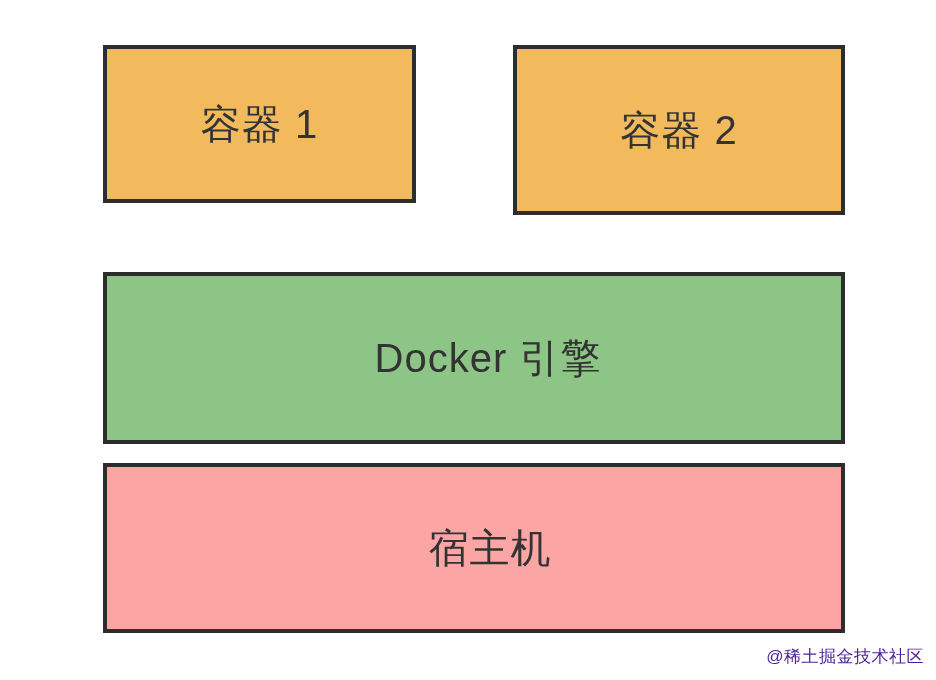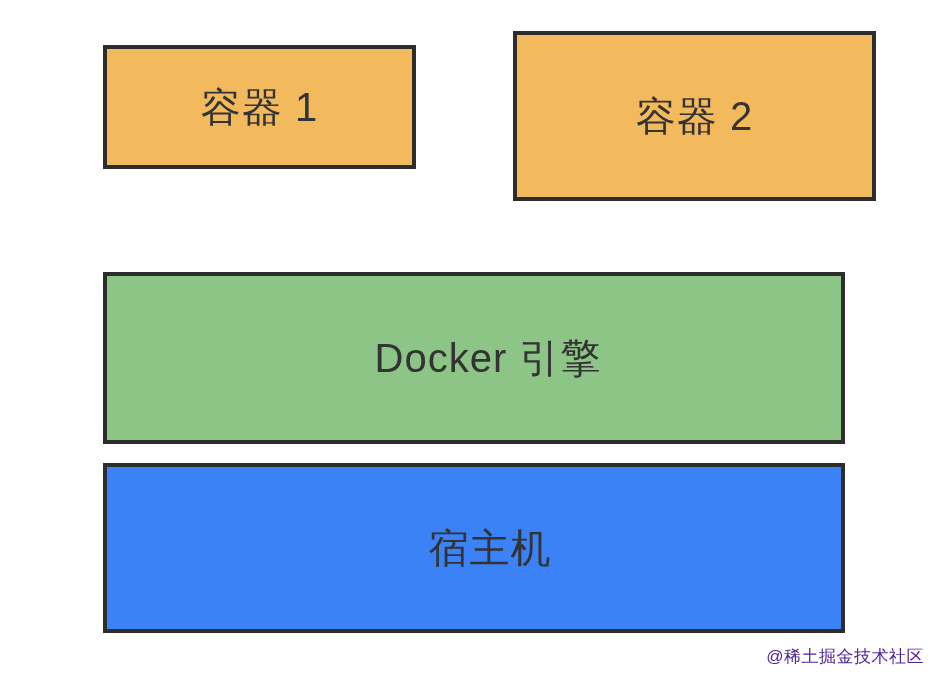--- a/index.html
+++ b/index.html
@@ -20,22 +20,22 @@
     box-sizing: border-box;
     border: 4px solid #2d2d2d;
     display: flex;
     align-items: center;
     justify-content: center;
     font-size: 40px;
     font-weight: 500;
     color: #333333;
     letter-spacing: 1px;
   }
-  .box-container-1 { left: 103px; top: 45px;  width: 313px; height: 124px; }
-  .box-container-2 { left: 513px; top: 31px;  width: 363px; height: 170px; }
+  .box-container-1 { left: 103px; top: 45px;  width: 313px; height: 158px; }
+  .box-container-2 { left: 513px; top: 45px;  width: 332px; height: 170px; }
   .box-engine      { left: 103px; top: 272px; width: 742px; height: 172px; padding-left: 28px; }
   .box-host        { left: 103px; top: 463px; width: 742px; height: 170px; }
   .watermark {
     position: absolute;
     right: 12px;
     bottom: 12px;
     font-size: 17px;
     font-weight: 400;
     color: #4c1d95;
     letter-spacing: 0.5px;
@@ -51,19 +51,19 @@
   </div>
 
   <div class="box box-container-2" style="background-color: rgb(242, 185, 93);">
     <span>容器 2</span>
   </div>
 
   <div class="box box-engine" style="background-color: rgb(140, 197, 133);">
     <span>Docker 引擎</span>
   </div>
 
-  <div class="box box-host" style="background-color: #3b82f6; padding-left: 32px;">
+  <div class="box box-host" style="background-color: #fca5a5; padding-left: 32px;">
     <span>宿主机</span>
   </div>
 
   <div class="watermark">@稀土掘金技术社区</div>
 
 </div>
 
 </body></html>

